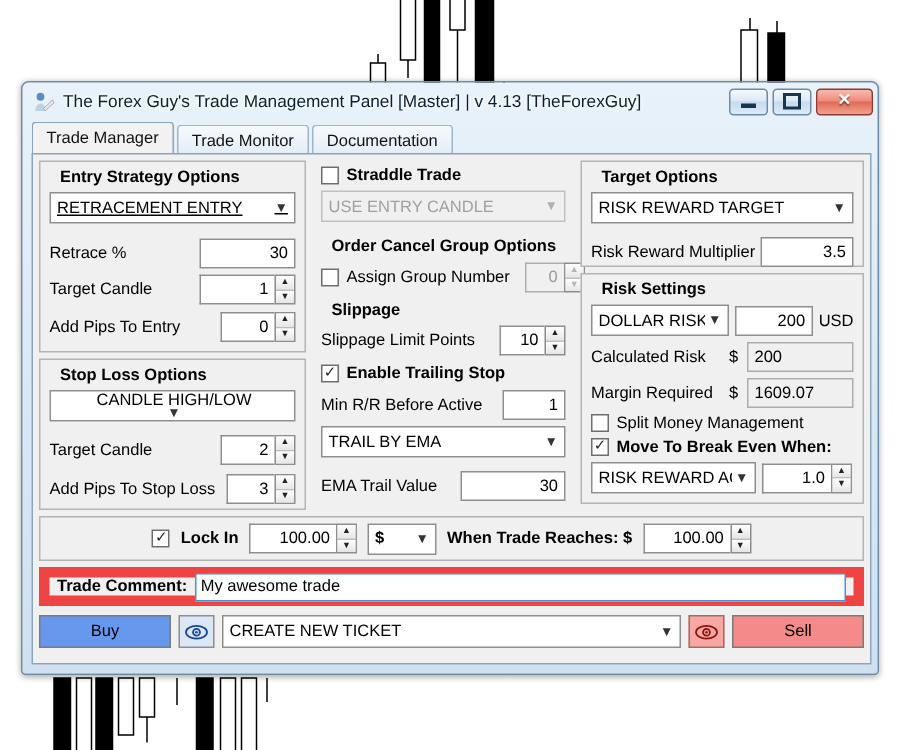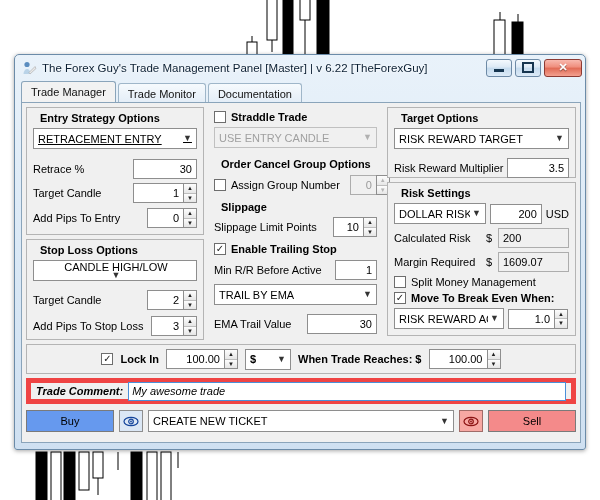--- a/index.html
+++ b/index.html
@@ -121,24 +121,23 @@
     font-size:10px;line-height:1;color:#222;cursor:pointer;flex:0 0 auto;
   }
   .cb.off{color:transparent;}
   
   .lockbar{
     border:1px solid #b4b4b4;background:#f0f0f0;box-sizing:border-box;
     height:30px;display:flex;align-items:center;justify-content:center;gap:7px;
     margin-bottom:4px;
   }
   .commentbar{
-    border:5px solid #ef4444;background:#f0f0f0;box-sizing:border-box;
+    border:7px solid #ef4444;background:#f0f0f0;box-sizing:border-box;
     height:26px;display:flex;align-items:center;padding:0 5px;gap:5px;
     margin-bottom:5px;
-    font-style:italic;
   }
   .commentinput{
     flex:1 1 auto;height:19px;border:1px solid #4a90d9;background:#fff;
     display:flex;align-items:center;padding:0 3px;font-size:11px;cursor:text;
     box-sizing:border-box;
   }
   .actionbar{display:flex;align-items:center;gap:5px;height:24px;}
   .bigbtn{
     width:88px;height:22px;border:1px solid #7a7a7a;box-sizing:border-box;
     display:flex;align-items:center;justify-content:center;font-size:11px;
@@ -202,21 +201,21 @@
 </svg>
 
 <div class="window">
 
   <div class="titlebar">
     <svg class="tb-icon" viewBox="0 0 16 16">
       <circle cx="6" cy="4.5" r="2.6" fill="#5b8dbf"></circle>
       <path d="M2.5 14c0-3 1.8-5 3.6-5s3.4 2 3.4 5z" fill="#b9d3e8"></path>
       <path d="M8 12.5 L14 6.5 L15 8.5 L9 14 Z" fill="#e8e8e8" stroke="#9a9a9a" stroke-width=".5"></path>
     </svg>
-    <div class="tb-title">The Forex Guy's Trade Management Panel [Master] | v 6.22 [TheForexGuy]</div>
+    <div class="tb-title">The Forex Guy's Trade Management Panel [Master] | v 4.13 [TheForexGuy]</div>
     <div class="tb-buttons">
       <div class="winbtn">
         <div class="mini-bar"></div>
       </div>
       <div class="winbtn">
         <div class="maxi-box"></div>
       </div>
       <div class="winbtn close">
         <span class="gl">✕</span>
       </div>

